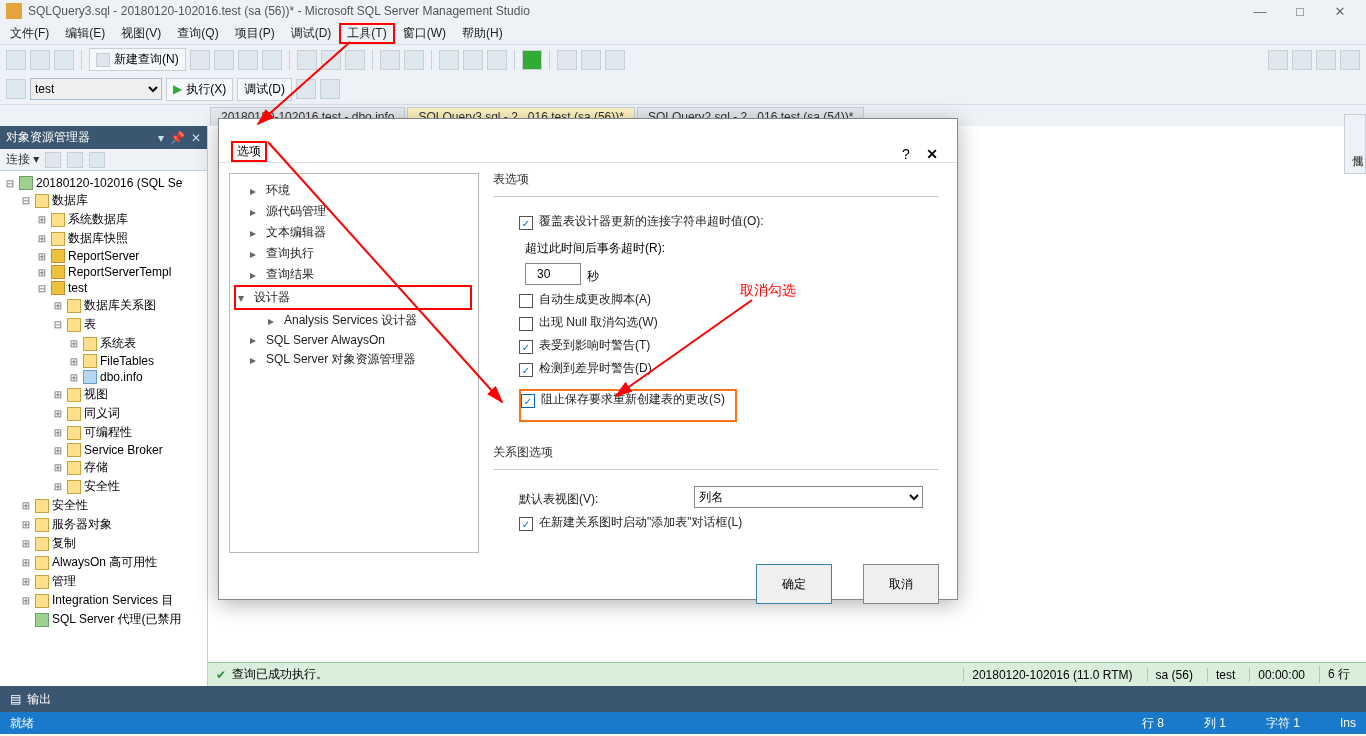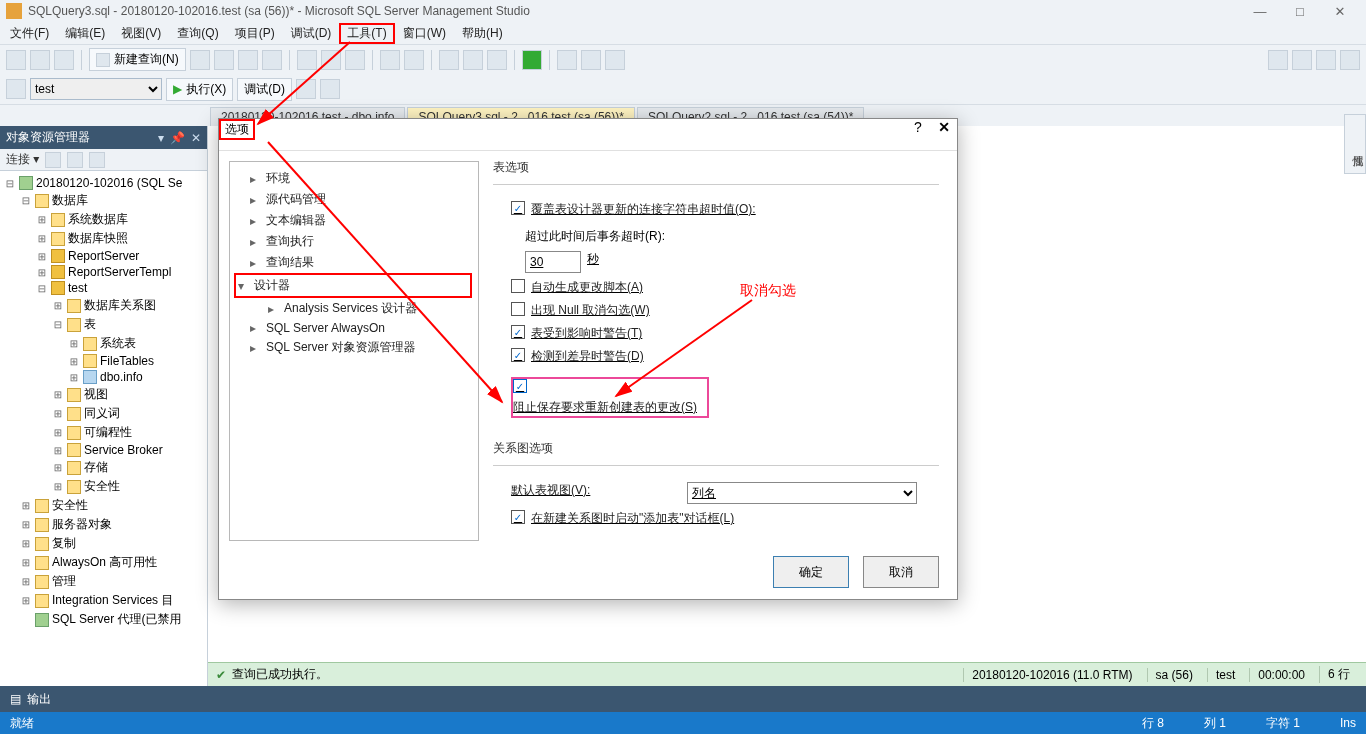--- a/index.html
+++ b/index.html
@@ -37,45 +37,45 @@
 .output-bar { height:26px; background:#3b5670; color:#fff; display:flex; align-items:center; padding:0 10px; gap:6px;}
 .status-bar { height:22px; background:#1979ca; color:#fff; display:flex; align-items:center; padding:0 10px;}
 .status-bar .sp{flex:1;}
 .status-bar .cell{margin-left:40px;}
 .doc-area { flex:1; background:#fff; position:relative;}
 .doc-status { position:absolute; left:0; right:0; bottom:0; height:24px; background:#d9efdb; border-top:1px solid #a0c8a0; display:flex; align-items:center; padding:0 8px; gap:6px;}
 .doc-status .spacer{flex:1;}
 .doc-status .cell{padding:0 8px; border-left:1px solid #b0c8b0;}
 
 .dialog { position:absolute; left:218px; top:118px; width:740px; height:482px; background:#fff; border:1px solid #888; box-shadow:0 4px 20px rgba(0,0,0,.3);}
-.dlg-title { height:32px; display:flex; align-items:flex-start; padding:0 0; background:#fff; border-bottom:1px solid #e0e0e0;}
+.dlg-title { height:44px; display:flex; align-items:flex-end; padding:0 12px; background:#fff; border-bottom:1px solid #e0e0e0;}
 .dlg-title .name { border:2px solid #ff0000; padding:0px 4px;}
 .dlg-title .spacer{flex:1;}
 .dlg-title .cbtn{width:26px;text-align:center;font-size:14px;}
 .dlg-body { display:flex; height:400px;}
 .dlg-left { width:250px; border:1px solid #b8b8b8; margin:10px; overflow:auto; padding:6px;}
 .dlg-left .ln { padding:2px 0 2px 4px; display:flex; align-items:center; gap:4px; color:#222;}
 .dlg-left .ln .ar{width:12px;color:#666;}
 .dlg-left .ln.lvl1{margin-left:10px;}
 .dlg-left .ln.lvl2{margin-left:28px;}
 .dlg-left .ln.hl{border:2px solid #ff0000;margin-left:-2px;padding-left:2px;}
 .dlg-right { flex:1; padding:8px 18px 8px 4px; overflow:auto;}
 .grp-title { color:#333; margin-bottom:6px; padding-bottom:2px;}
 .grp { border-top:1px solid #ccc; padding:10px 0 10px 10px;}
-.row { display:flex; align-items:flex-start; margin:6px 8px; gap:6px;text-decoration:underline;}
+.row { display:flex; align-items:flex-end; margin:6px 16px; gap:6px;}
 .row .cb { width:14px;height:14px;border:1px solid #555;display:flex;align-items:center;justify-content:center;font-size:10px;color:#0066cc;}
 .row .cb.checked::before{content:"✓";}
 .row .lbl{color:#222;}
 .row.hl .lbl{color:#222;}
-.row.hl{border:2px solid #ec4899;display:inline-flex;padding:0 10px 0 0;flex-direction:column;}
+.row.hl{border:2px solid #f97316;display:inline-flex;padding:0 10px 12px 0;}
 .row.hl .cb{border:1px solid #0066cc;}
-input.num{width:56px;height:22px;border:1px solid #888;padding:0 4px;}
+input.num{width:56px;height:22px;border:1px solid #888;padding:0 11px;}
 select.sel{width:230px;height:22px;border:1px solid #888;background:#fff;}
 .dlg-foot { height:42px; display:flex; align-items:center; justify-content:flex-end; gap:14px; padding:0 18px;}
-.dlg-foot button{width:76px;height:32px;border:1px solid #888;background:#efefef;}
+.dlg-foot button{width:76px;height:40px;border:1px solid #888;background:#efefef;margin-left:17px;}
 .dlg-foot button.primary{border:1px solid #3c7fb1;}
 .red-text { position:absolute; color:#ff0000; font-size:14px;}
 svg.arrows{position:absolute;left:0;top:0;pointer-events:none;}
 .side-collapse{position:absolute;right:0;top:114px;width:22px;height:60px;background:#eef2f6;border:1px solid #c6d0da;writing-mode:vertical-rl;text-align:center;padding-top:6px;font-size:11px;color:#444;}
 </style>
 </head>
 <body>
 
 <div class="title-bar">
   <span class="icon"></span>

